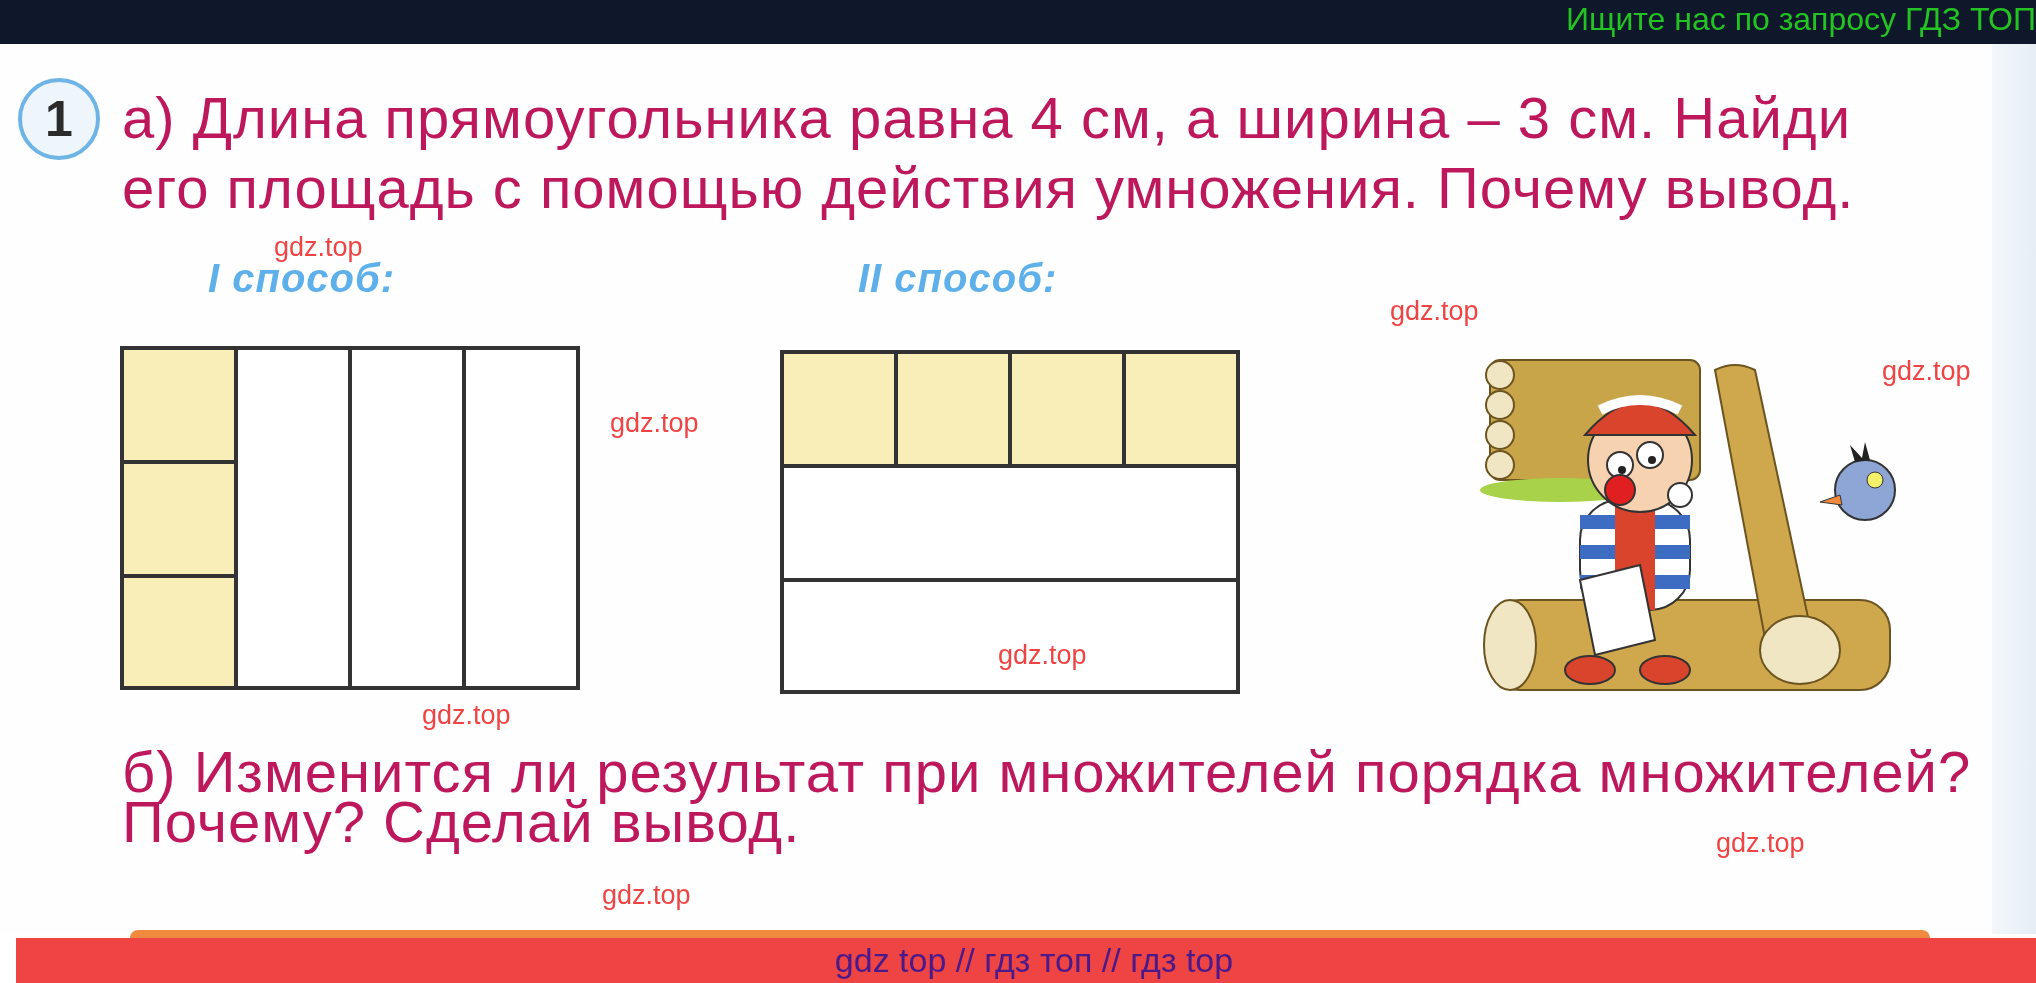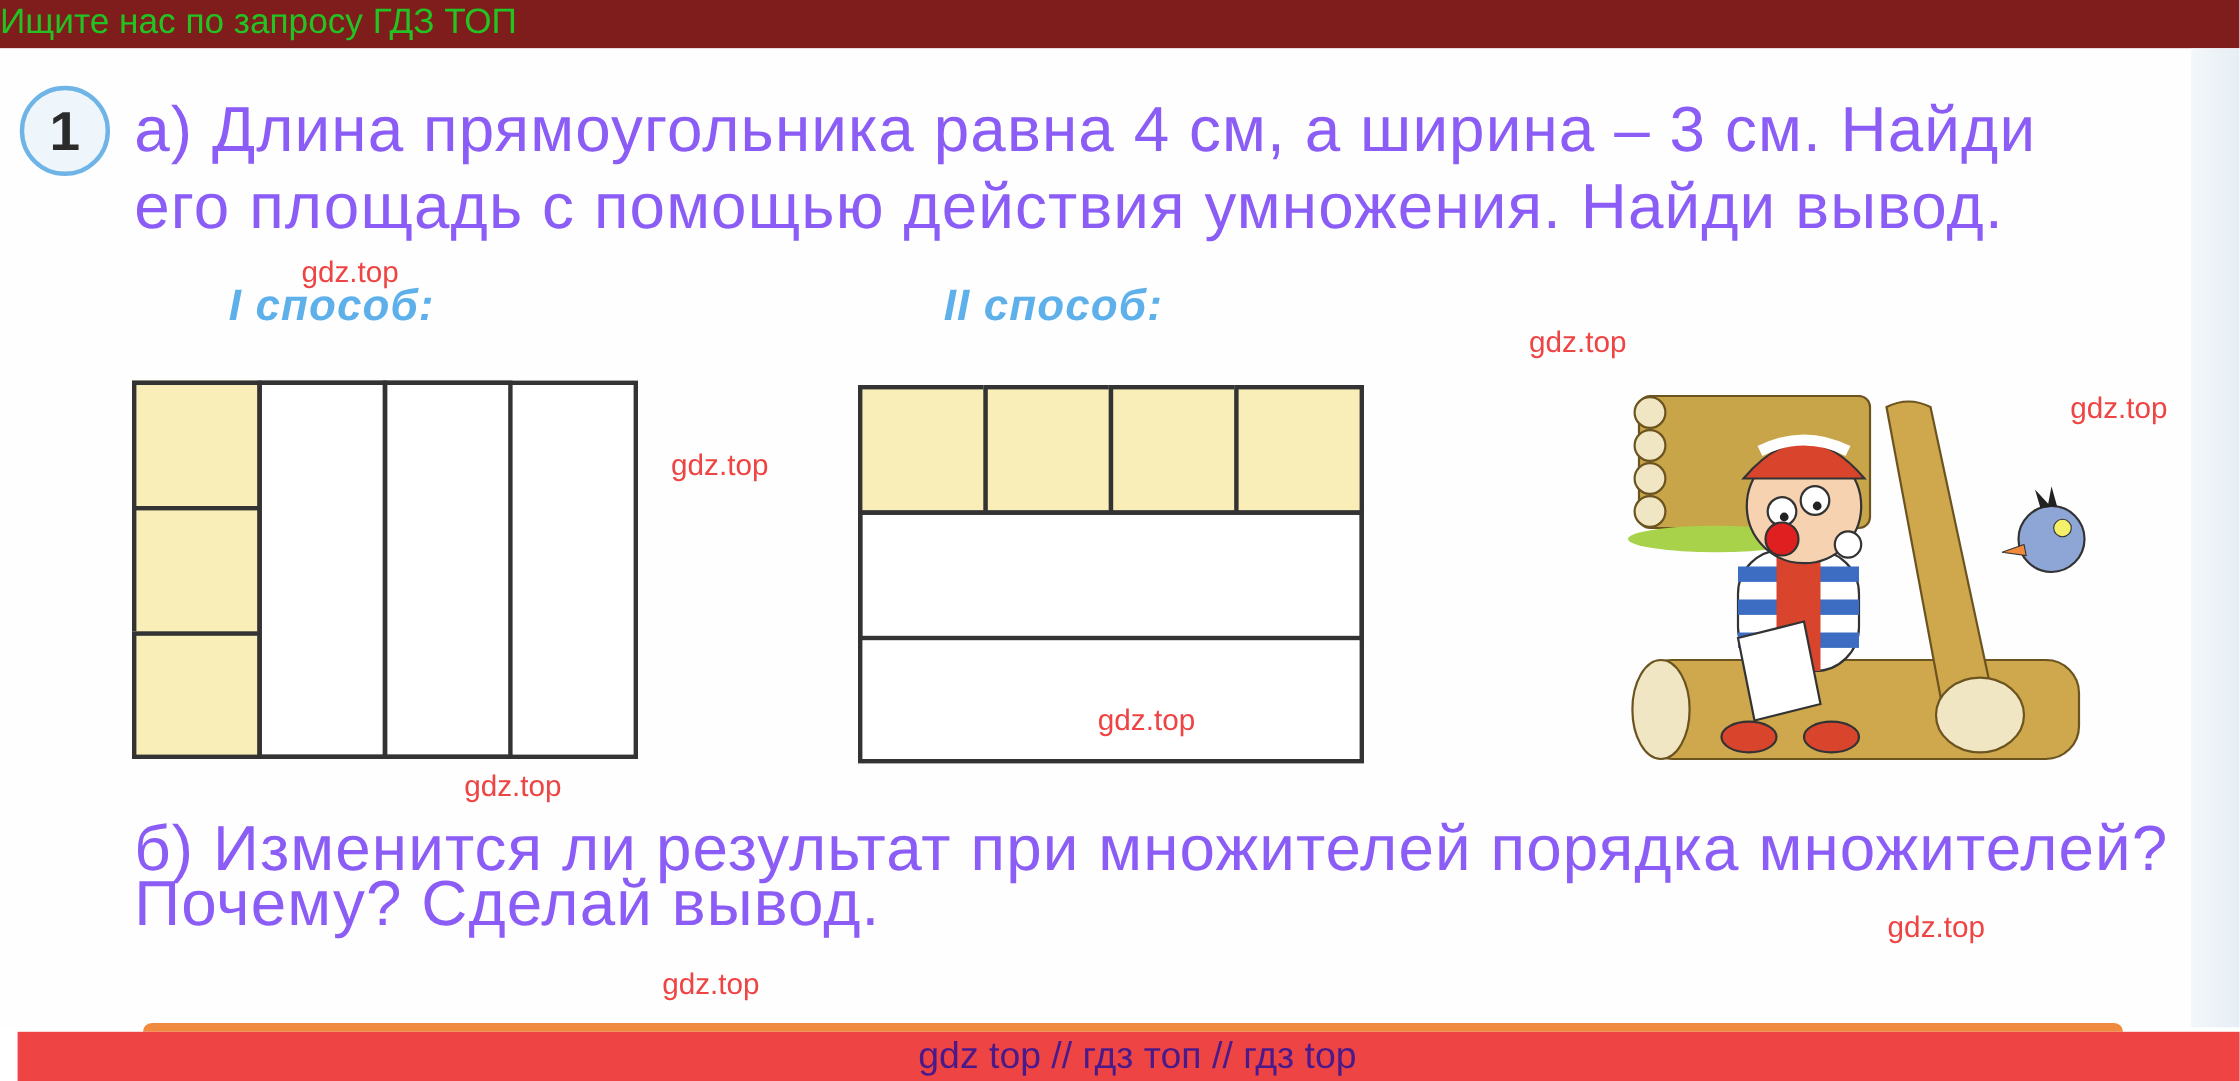--- a/index.html
+++ b/index.html
@@ -1,39 +1,39 @@
 <!DOCTYPE html>
 <html><head>
   <meta charset="utf-8">
   <style>
     * { box-sizing: border-box; margin: 0; padding: 0; }
     html, body { width: 2036px; height: 983px; background: #ffffff; overflow: hidden; }
     body { position: relative; font-family: "Liberation Sans", sans-serif; }
 
     .top-banner {
       position: absolute; left: 0; top: 0; width: 2036px; height: 44px;
-      text-align: left; font-size: 32px; line-height: 38px; color: #22c322;
-      font-family: "Liberation Sans", sans-serif; background: #7f1d1d;
+      text-align: right; font-size: 32px; line-height: 38px; color: #22c322;
+      font-family: "Liberation Sans", sans-serif; background: #0f172a;
     }
     .page {
       position: absolute; left: 0; top: 44px; width: 2036px; height: 890px;
       background: #fefefe;
     }
     .page-right-edge {
       position: absolute; right: 0; top: 44px; width: 44px; height: 890px;
       background: linear-gradient(to right, #f3f7fa, #e6eef5);
     }
     .num-circle {
       position: absolute; left: 18px; top: 78px; width: 82px; height: 82px;
       border: 4px solid #6fb4e6; border-radius: 50%; background: #eef6fc;
       display: flex; align-items: center; justify-content: center;
       font-size: 50px; font-weight: bold; color: #2b2b2b;
     }
     .task-text {
-      position: absolute; left: 122px; font-size: 58px; color: #8b5cf6;
+      position: absolute; left: 122px; font-size: 58px; color: #be185d;
       line-height: 68px; letter-spacing: 1px;
     }
     .method-title {
       position: absolute; font-size: 40px; font-weight: bold; font-style: italic;
       color: #5eb0ea; letter-spacing: 1px;
     }
     .wm {
       position: absolute; font-size: 27px; color: #ef4444; font-family: "Liberation Sans", sans-serif;
     }
     .rect {
@@ -58,21 +58,21 @@
 <body>
 
 <div class="top-banner">Ищите нас по запросу ГДЗ ТОП</div>
 
 <div class="page"></div>
 <div class="page-right-edge"></div>
 
 <div class="num-circle">1</div>
 
 <div class="task-text" style="top:84px;">а) Длина прямоугольника равна 4 см, а ширина – 3 см. Найди</div>
-<div class="task-text" style="top:154px;">его площадь с помощью действия умножения. Найди вывод.</div>
+<div class="task-text" style="top:154px;">его площадь с помощью действия умножения. Почему вывод.</div>
 
 <div class="wm" style="left:274px; top:232px;">gdz.top</div>
 <div class="method-title" style="left:208px; top:256px;">I способ:</div>
 <div class="method-title" style="left:858px; top:256px;text-align:right;">II способ:</div>
 <div class="wm" style="left:1390px; top:296px;">gdz.top</div>
 <div class="wm" style="left:1882px; top:356px;">gdz.top</div>
 
 <div class="rect" style="left:120px; top:346px; width:460px; height:344px;">
   <div class="cell yellow" style="left:-4px; top:-4px; width:118px; height:118px;"></div>
   <div class="cell yellow" style="left:-4px; top:110px; width:118px; height:118px;"></div>

